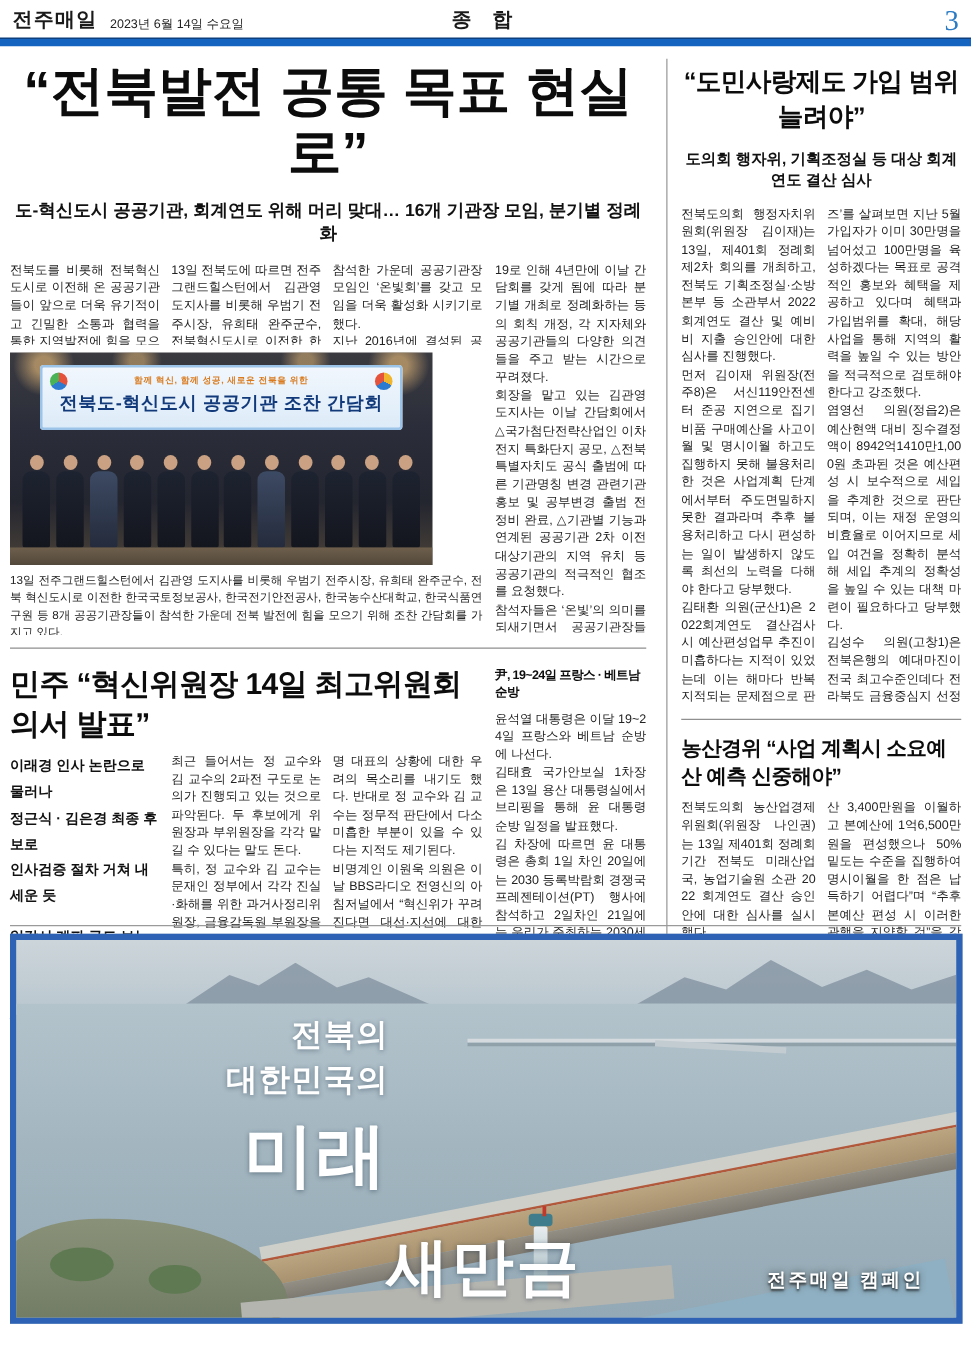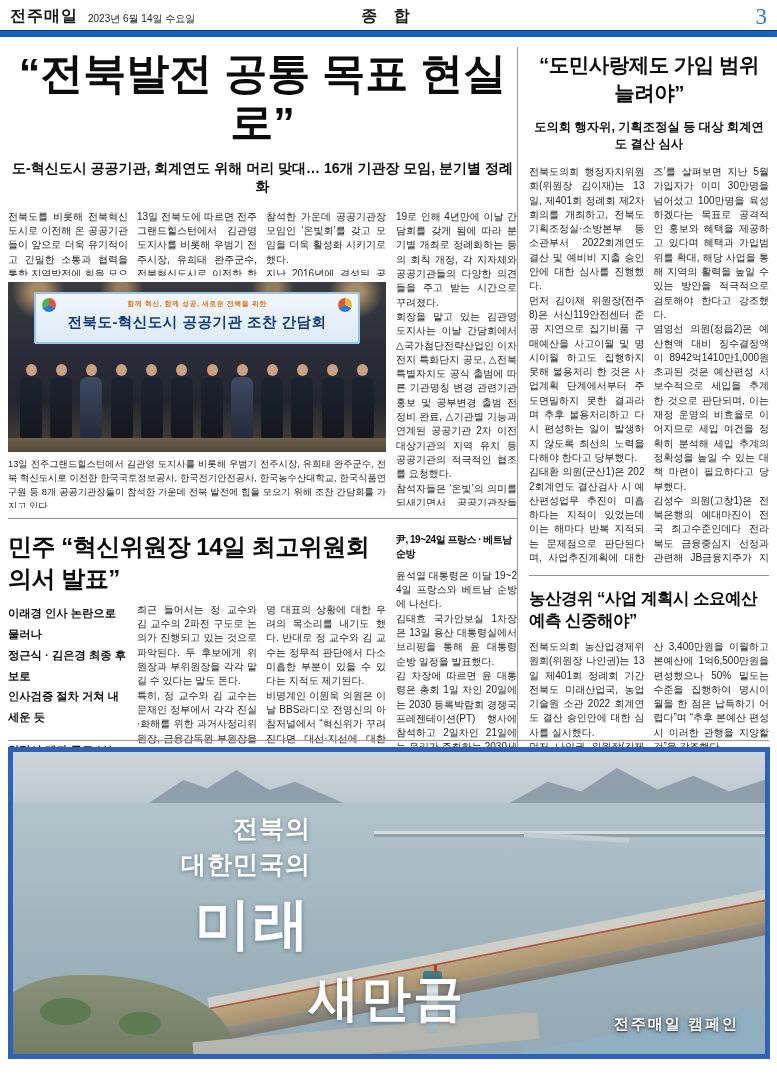--- a/index.html
+++ b/index.html
@@ -10,36 +10,36 @@
   }
   
   .masthead { display:flex; align-items:flex-end; padding:6px 10px 3px 10px; height:30px; }
   .paper-name { font-size:16px; font-weight:900; letter-spacing:1px; }
   .issue-date { font-size:10px; color:#222; margin-left:10px; padding-bottom:1px; }
   .section-name { position:absolute; left:0; right:0; text-align:center; font-size:16px; font-weight:900; letter-spacing:6px; }
   .page-num { margin-left:auto; font-family:"Liberation Serif",serif; font-size:23px; line-height:20px; color:#2b7bc4; font-weight:400; }
   .blue-rule { height:7px; background:linear-gradient(#0d3f7e 0 18%, #1565c0 18%); }
 
   
-  .page-body { display:flex; padding:8px 8px 0 8px; }
+  .page-body { display:flex; padding:8px 8px 0 8px;gap:16px; }
   .left-region { width:509px; }
   .right-region { width:252px; border-left:1px solid #9a9a9a; margin-left:0; padding-left:11px; margin-top:2px; }
 
   
   .main-article { border-bottom:1px solid #8f8f8f; padding-bottom:10px; }
   .main-headline { font-size:43px; font-weight:900; letter-spacing:0px; text-align:center; line-height:1.15; padding:4px 0 2px 0; color:#0c0c0c; }
   .main-subhead { font-size:14px; font-weight:800; text-align:center; margin-top:10px; color:#111; }
   .main-body { display:flex; gap:10px; margin-top:14px; }
   .main-left { width:378px; }
   .three-cols { display:flex; gap:9px; height:66px; overflow:hidden; }
   .newscol { flex:1; font-size:10px; line-height:1.43; text-align:justify; word-break:break-all; white-space:pre-line; color:#222; }
   .col4 { width:121px; height:296px; overflow:hidden; }
 
   
-  .photo { position:relative; width:378px; height:170px; margin-top:6px; overflow:hidden;
+  .photo { position:relative; width:338px; height:170px; margin-top:6px; overflow:hidden;
     background:
       radial-gradient(circle at 8% 6%, rgba(255,205,130,.55) 0 2%, transparent 7%),
       radial-gradient(circle at 30% 4%, rgba(255,205,130,.45) 0 2%, transparent 7%),
       radial-gradient(circle at 70% 4%, rgba(255,205,130,.45) 0 2%, transparent 7%),
       radial-gradient(circle at 92% 6%, rgba(255,205,130,.55) 0 2%, transparent 7%),
       linear-gradient(180deg,#3a3a40 0%, #2b2e3a 35%, #23252f 70%, #4a4238 100%);
   }
   .banner { position:absolute; left:7%; top:10px; width:86%; height:52px; background:linear-gradient(180deg,#f2f7fd,#dcebf8); border-radius:3px; text-align:center; padding-top:7px;
     box-shadow:0 0 0 2px #9cc3e8 inset; }
   .banner-top { font-size:7px; color:#d97b1e; font-weight:700; letter-spacing:.5px; }
@@ -103,21 +103,21 @@
   .park .green1 { position:absolute; left:18%; top:25%; width:22%; height:30%; border-radius:50%; background:#5f7a52; }
   .park .green2 { position:absolute; left:52%; top:40%; width:18%; height:26%; border-radius:50%; background:#5f7a52; }
   .shore-road { position:absolute; left:24%; bottom:0; width:46%; height:9%; background:#b5b5b0; transform:rotate(-5deg); }
   .tower { position:absolute; left:55%; bottom:7%; width:11px; height:52px; background:linear-gradient(180deg,#e8edf0,#9db4ba); border-radius:2px; }
   .tower .cap { position:absolute; top:-10px; left:-4px; width:19px; height:10px; background:#3f7d8c; border-radius:3px; }
   .tower .tip { position:absolute; top:-16px; left:7px; width:3px; height:8px; background:#c0392b; }
   .ad-text { position:absolute; left:168px; top:58px; color:#fff; text-shadow:0 1px 4px rgba(20,40,60,.45); }
   .ad-line1 { display:flex; align-items:flex-start;flex-direction:column; }
   .ad-small { text-align:right; font-weight:800; font-size:25px; line-height:1.45; letter-spacing:1px; }
   .ad-mirae { font-size:56px; font-weight:900; margin-left:14px; margin-top:4px; letter-spacing:2px; }
-  .ad-sae { font-size:50px; font-weight:900; margin-left:128px; margin-top:2px; letter-spacing:2px; }
+  .ad-sae { font-size:50px; font-weight:900; margin-left:128px; margin-top:17px; letter-spacing:2px; }
   .ad-tag { position:absolute; right:26px; bottom:20px; font-size:15px; font-weight:900; color:#fff; letter-spacing:2px; text-shadow:0 1px 2px rgba(0,0,0,.7), 0 0 6px rgba(0,0,0,.5); }
 </style>
 </head>
 <body>
 
 <div class="masthead">
   <span class="paper-name">전주매일</span>
   <span class="issue-date">2023년 6월 14일 수요일</span>
   <span class="section-name">종 합</span>
   <span class="page-num">3</span>

